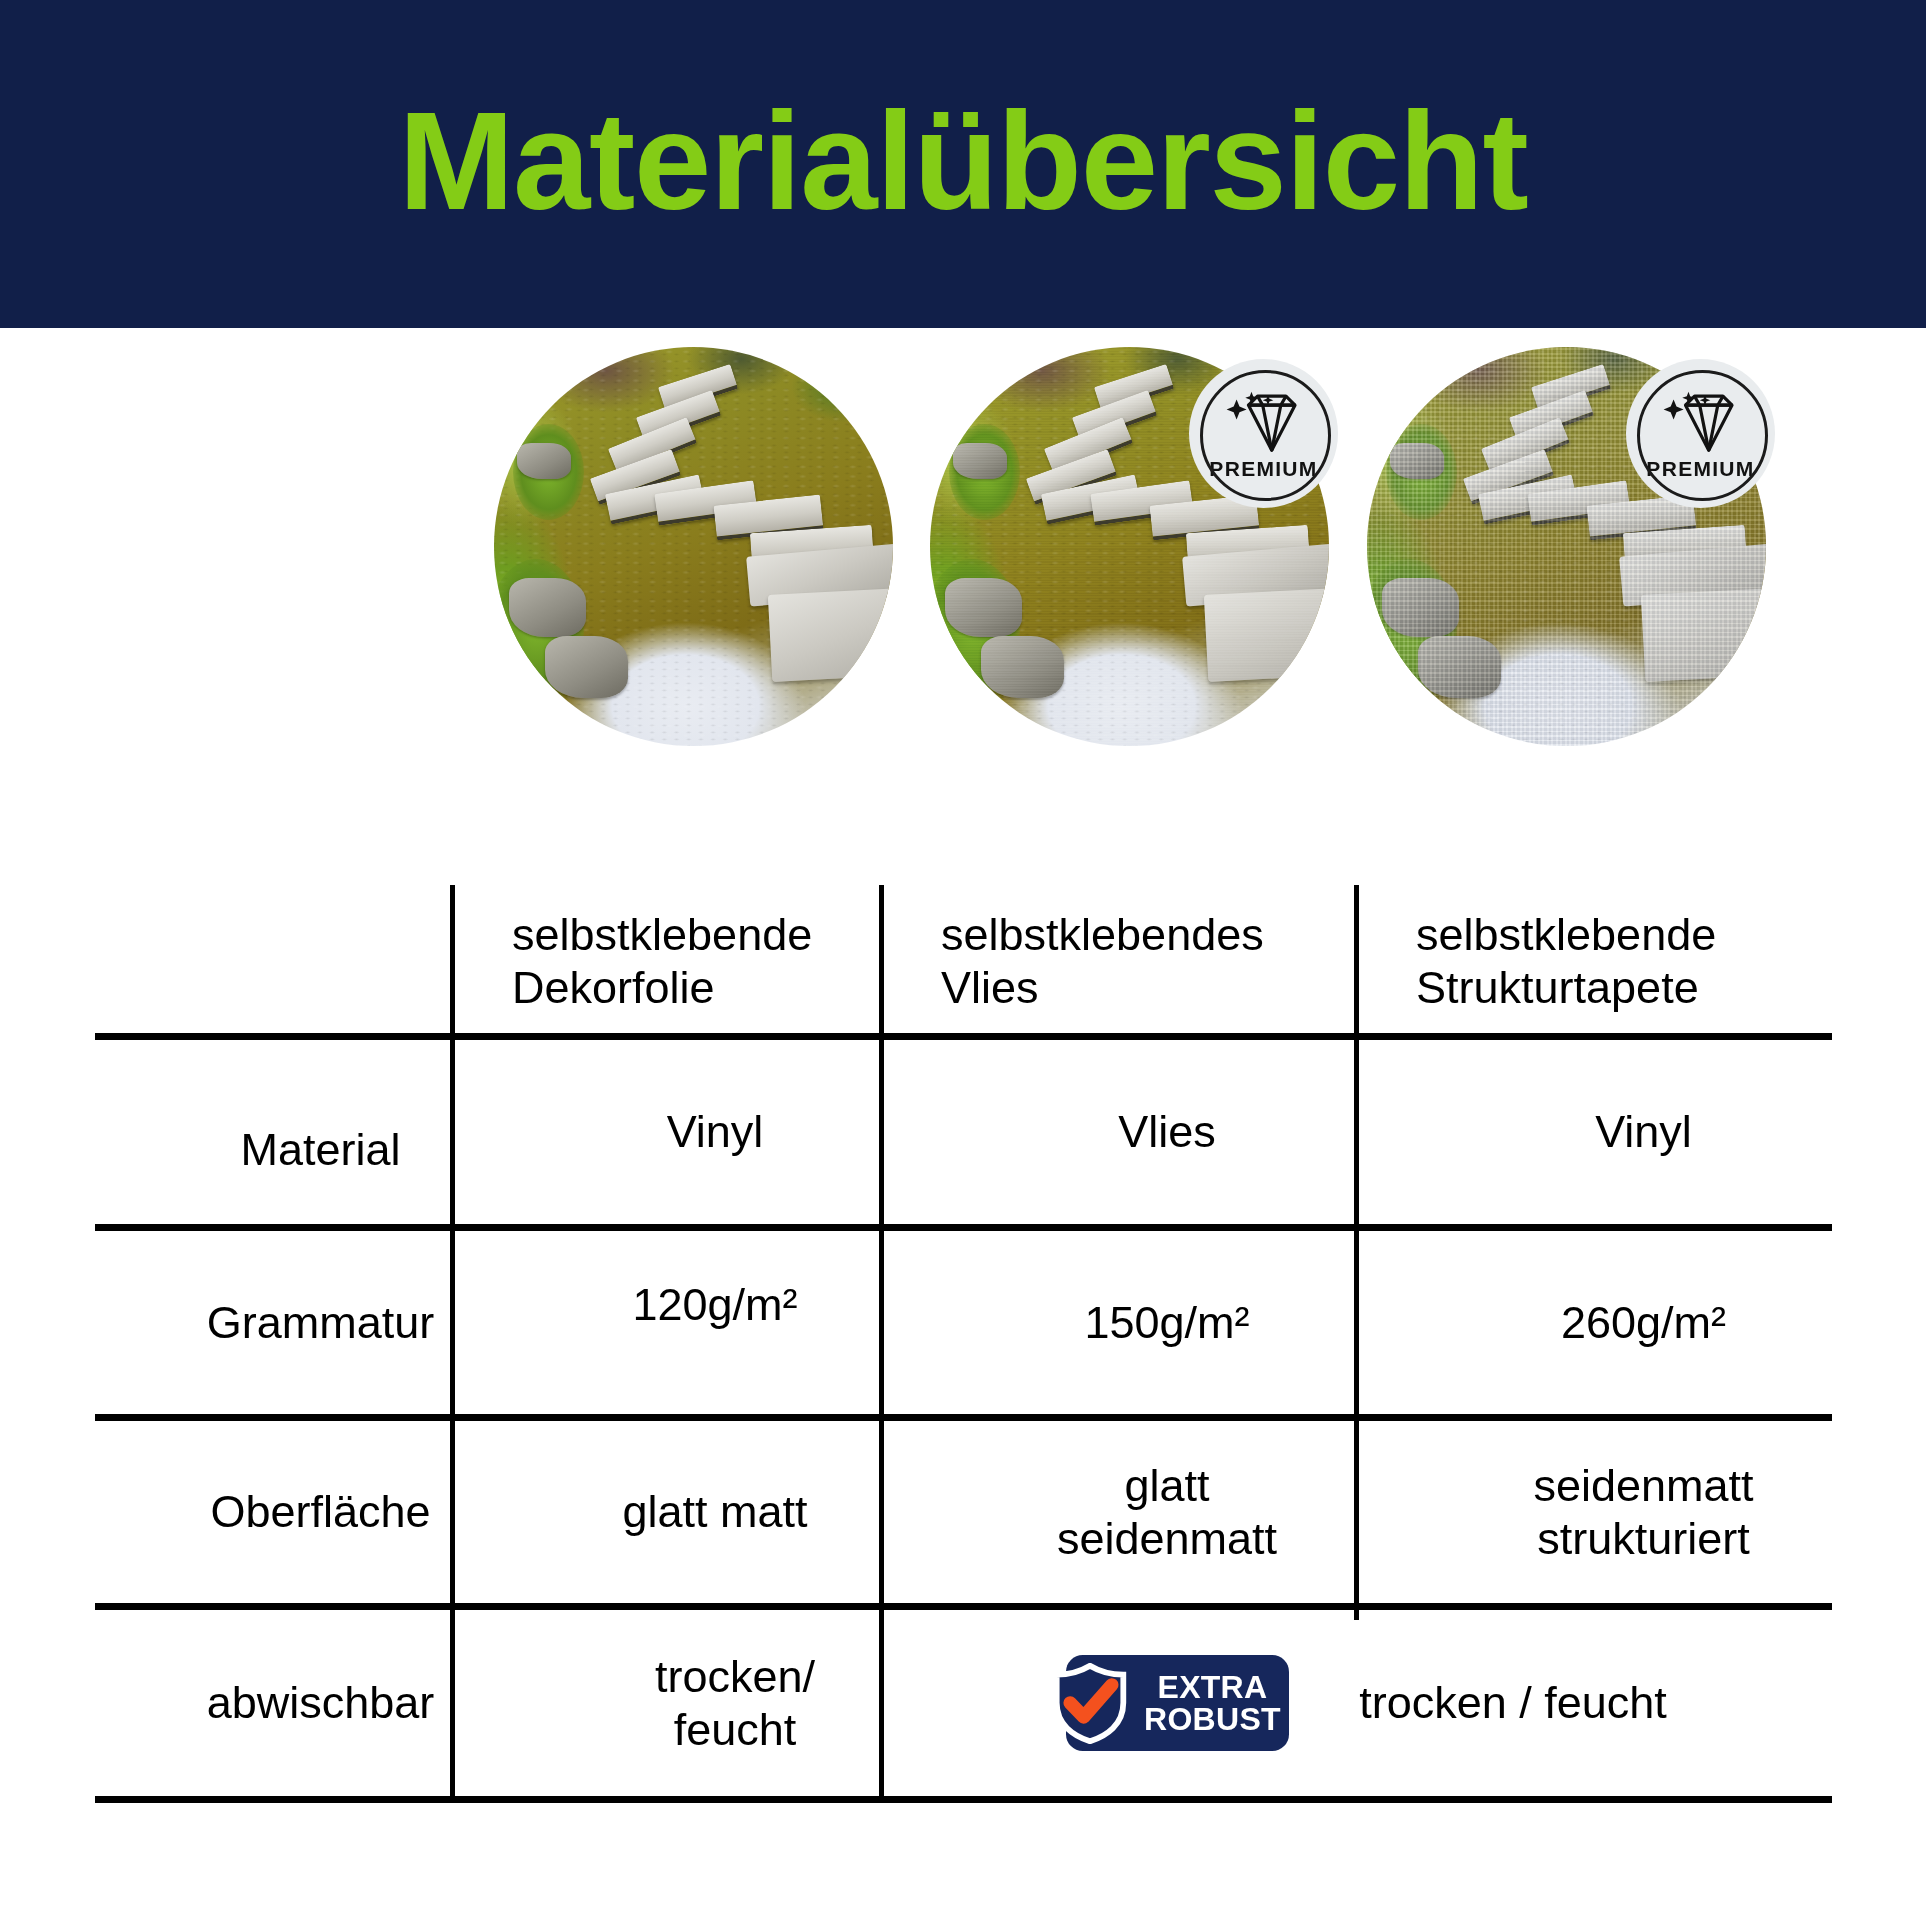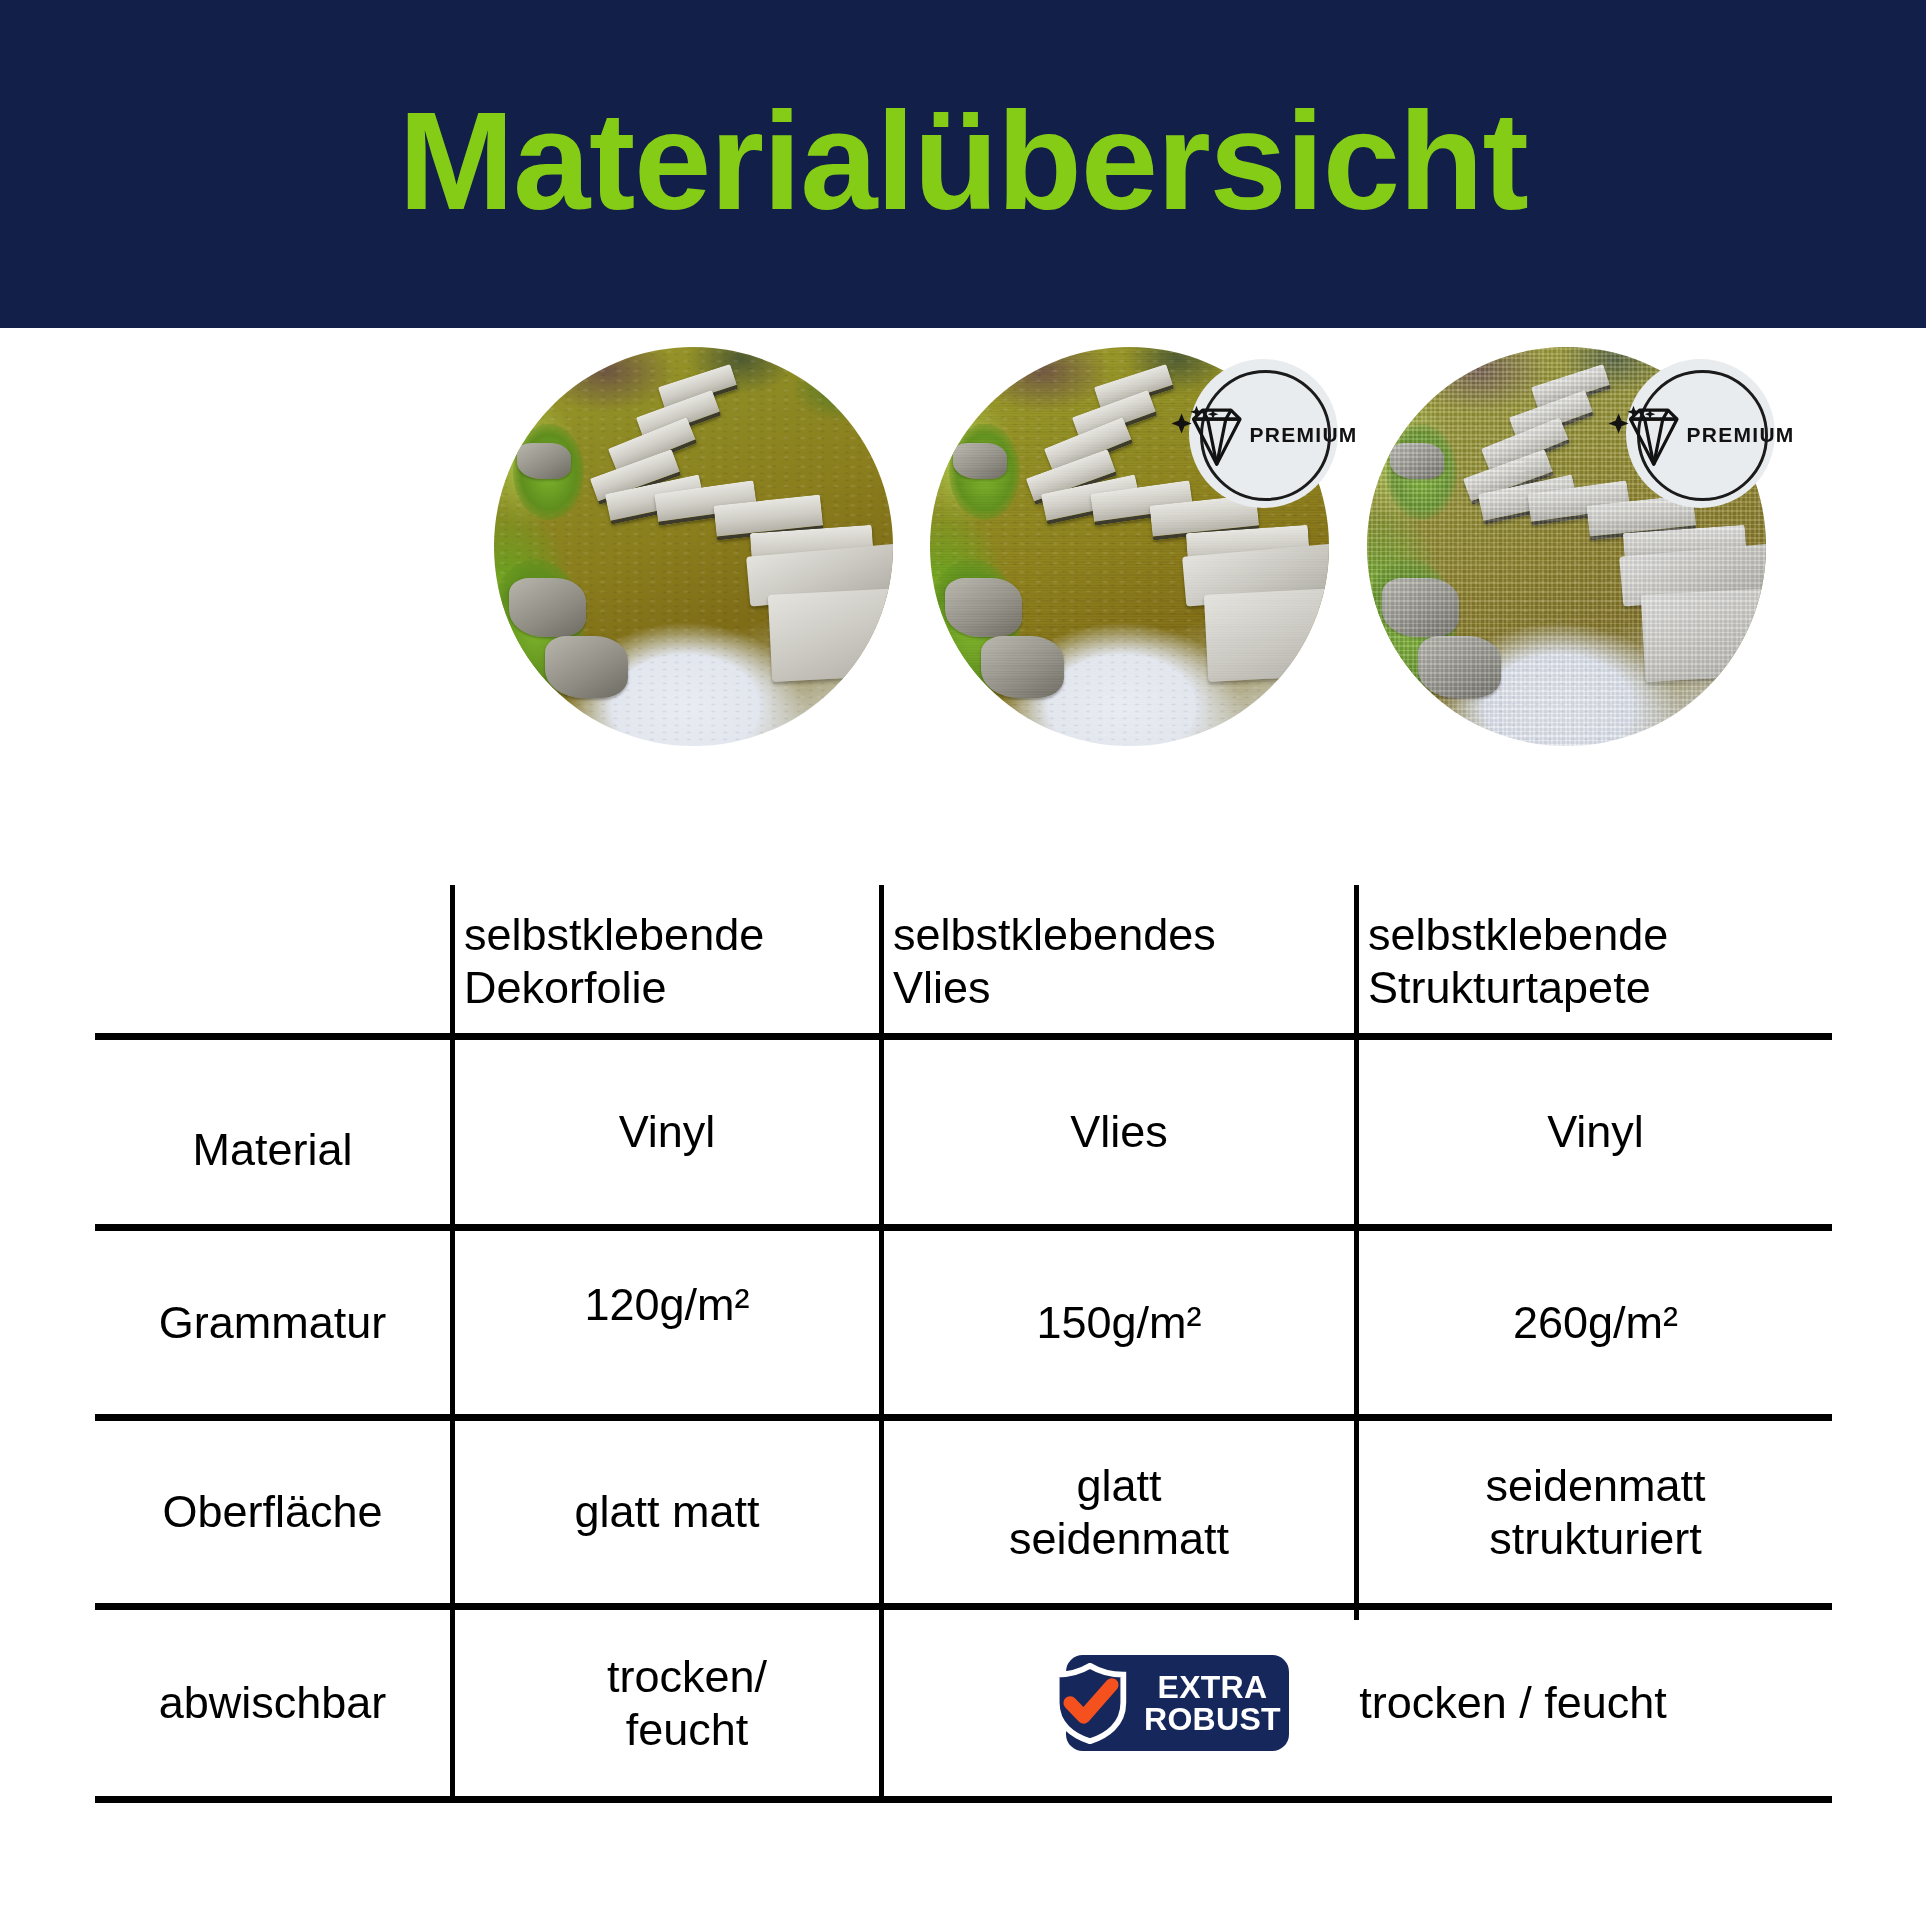--- a/index.html
+++ b/index.html
@@ -108,21 +108,21 @@
       repeating-linear-gradient(0deg, rgba(255,255,255,0.30) 0 1.9px, rgba(90,100,120,0.16) 1.9px 4.5px),
       repeating-linear-gradient(90deg, rgba(255,255,255,0.30) 0 1.9px, rgba(90,100,120,0.16) 1.9px 4.5px);
     opacity:.55;
   }
 
   
   .premium{
     position:absolute;right:-9px;top:11.6px;
     width:149px;height:149px;border-radius:50%;
     background:#e9ecee;
-    display:flex;flex-direction:row;align-items:center;justify-content:center;
+    display:flex;flex-direction:column;align-items:center;justify-content:center;
   }
   .premium-ring{
     position:absolute;left:11px;top:11px;width:125px;height:125px;
     border:3.2px solid #1b1b1b;border-radius:50%;
   }
   .premium-diamond{position:relative;width:80px;height:62px;margin-top:6.4px;}
   .premium-label{
     font-size:21px;font-weight:bold;letter-spacing:1.3px;color:#121212;
     margin-top:3.9px;
   }
@@ -131,21 +131,21 @@
   .table{
     position:absolute;left:95px;top:858px;width:1737px;height:945px;
   }
   .hline{position:absolute;left:0;height:7px;background:#000000;}
   .vline{position:absolute;width:5.1px;background:#000000;}
 
   .cell{
     position:absolute;
     display:flex;align-items:center;justify-content:center;
     text-align:center;color:#000000;
-    font-size:45px;line-height:1.18;
+    font-size:45px;line-height:1.18;padding-left:48px;
   }
   .cell.label{justify-content:center;}
   .cell.head{font-size:45px;}
   .cell.head .inner{width:100%;padding:0 9px;box-sizing:border-box;text-align:left;}
   .cell .inner{width:100%;padding:0 6.4px;box-sizing:border-box;}
 
   
   .robust{
     position:absolute;
     width:223px;height:96px;

